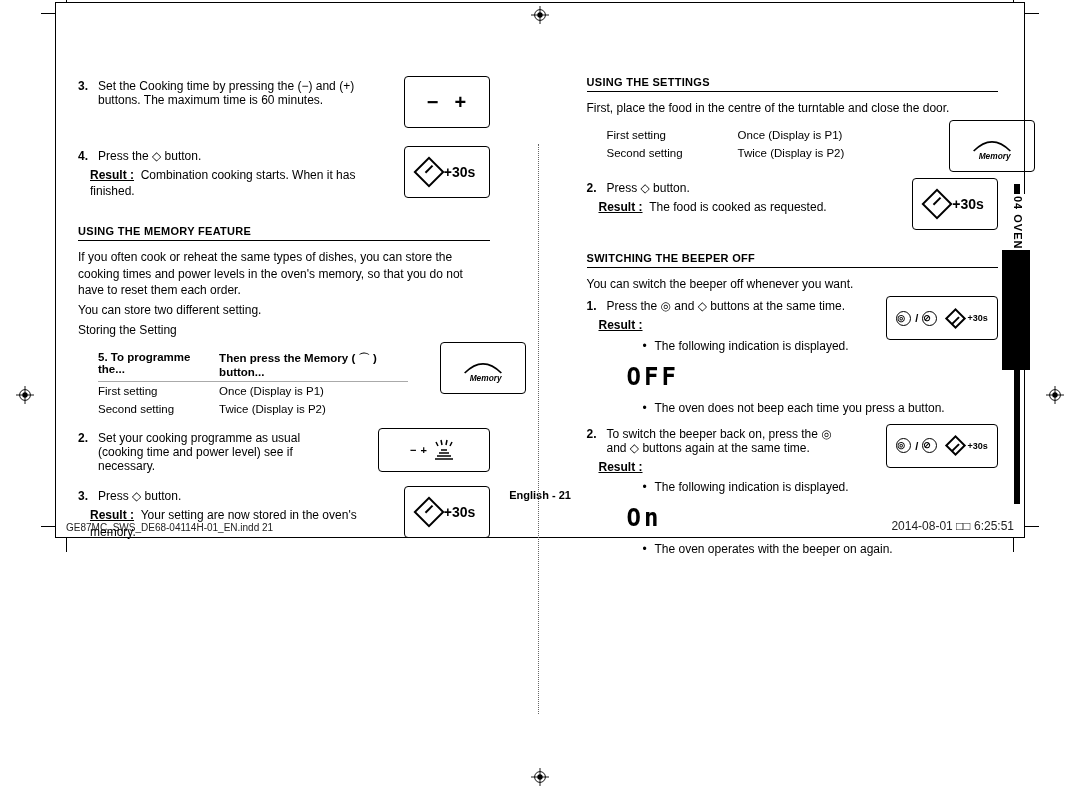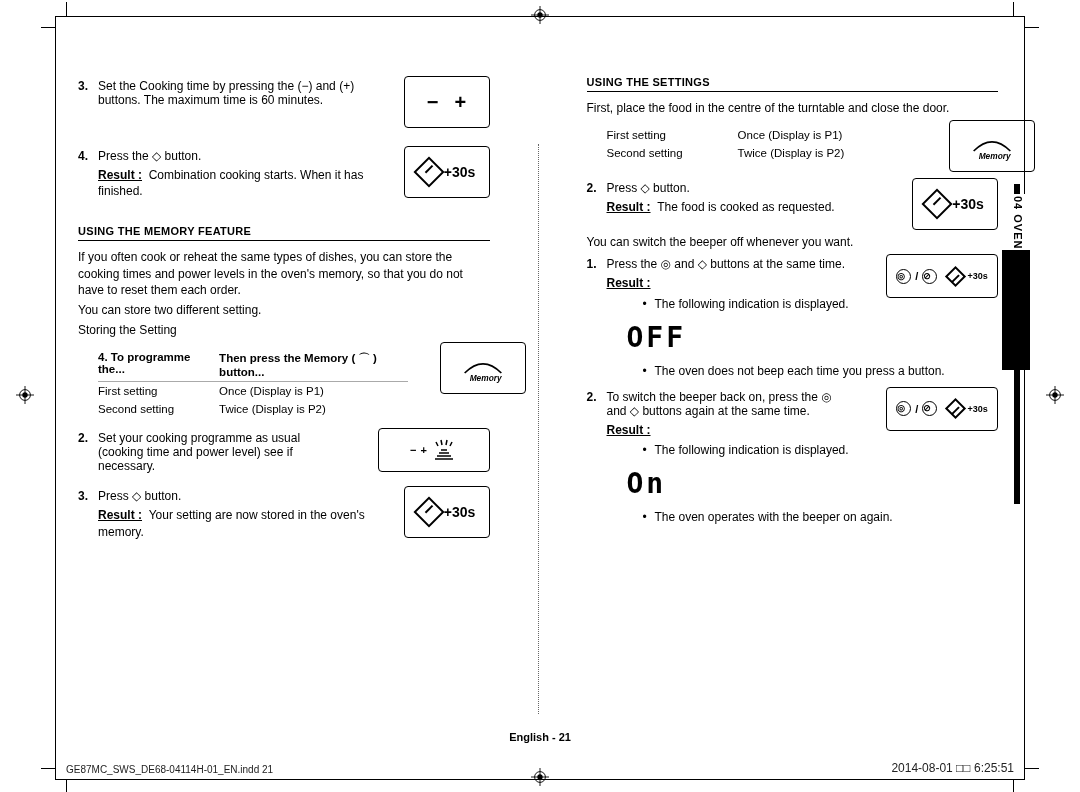--- a/index.html
+++ b/index.html
@@ -5,22 +5,22 @@
   html,body{margin:0;padding:0}
   body{
     width:1080px;height:792px;
     font-family:Arial,Helvetica,sans-serif;
     font-size:12px;
     color:#000;
     position:relative;
     background:#fff;
   }
   .page{
-    position:absolute;left:55px;top:16px;
-    width:970px;height:764px;
+    position:absolute;left:55px;top:2px;
+    width:970px;height:536px;
     border:1px solid #000;
     box-sizing:border-box;
     padding-left:16px;
   }
   .tick{position:absolute;background:#000}
   .tick.h{height:1px;width:14px}
   .tick.v{width:1px;height:14px}
 
   
   .reg{position:absolute;width:18px;height:18px}
@@ -42,41 +42,41 @@
     letter-spacing:.3px;
   }
   h2.top0{margin-top:0}
   p{margin:4px 0;line-height:1.35}
   .step{display:flex;gap:6px;margin:3px 0}
   .step .n{font-weight:bold;min-width:14px}
   .step .c{flex:1}
   .res{font-weight:bold;text-decoration:underline}
   ol.paren{list-style:none;padding:0;margin:2px 0 0 38px}
   ol.paren li{margin:2px 0;line-height:1.35}
-  .indres{margin-left:20px}
+  .indres{margin-left:12px}
   .row{display:flex;gap:24px;align-items:flex-start}
   .txt{flex:1}
   .fig{
     border:1px solid #000;border-radius:4px;
     width:84px;height:50px;margin-left:8px;
     display:flex;align-items:center;justify-content:center;
     font-family:Arial;font-weight:bold;
     flex-shrink:0;
   }
   .fig.w90{width:110px;height:42px;font-size:11px;gap:4px}
   .fig span{display:inline-flex;align-items:center;gap:4px}
   .fig.mem svg{width:52px;height:30px}
   .plusminus{font-size:20px;font-weight:bold;gap:16px;display:flex;align-items:center;justify-content:center;width:100%}
   .dia{display:inline-flex;align-items:center;gap:4px}
   .diamond{width:18px;height:18px;transform:rotate(45deg);border:2px solid #000;display:inline-block;position:relative}
   .diamond::after{content:"";position:absolute;left:6px;top:2px;width:2px;height:10px;background:#000}
   .s30{font-weight:bold;font-size:14px}
   .disp{
     display:inline-block;
-    font-family:monospace;font-size:28px;letter-spacing:3px;
+    font-family:monospace;font-size:24px;letter-spacing:3px;
     font-weight:bold;margin:6px 0 6px 40px;
   }
 
   table.set{
     border-collapse:collapse;width:310px;margin:6px 0 6px 20px;font-size:11.5px;
   }
   table.set th,table.set td{padding:3px 8px 3px 0;text-align:left;vertical-align:top}
   table.set th{font-weight:bold;border-bottom:1px solid #aaa}
 
   .bul{margin:2px 0 2px 56px;padding:0;list-style:none}
@@ -191,21 +191,21 @@
     <h2>USING THE MEMORY FEATURE</h2>
     <p>If you often cook or reheat the same types of dishes, you can store the cooking times and power levels in the oven's memory, so that you do not have to reset them each order.</p>
     <p>You can store two different setting.</p>
     <p>Storing the Setting</p>
 
     <div class="row">
       <div class="txt">
         <table class="set">
           <tbody>
               <tr>
-                <th>4.  To programme the...</th>
+                <th>5.  To programme the...</th>
                 <th>Then press the Memory ( ⌒ ) button...</th>
               </tr>
           <tr>
                 <td>First setting</td>
                 <td>Once (Display is P1)</td>
               </tr>
           <tr>
                 <td>Second setting</td>
                 <td>Twice (Display is P2)</td>
               </tr>
@@ -290,20 +290,21 @@
         <p class="indres"><span class="res">Result :</span>&nbsp;&nbsp;<span>The food is cooked as requested.</span></p>
       </div>
       <div class="fig">
           <span class="dia">
             <span class="diamond"></span>
             <span class="s30">+30s</span>
           </span>
         </div>
     </div>
 
+    <h2>SWITCHING THE BEEPER OFF</h2>
     <p>You can switch the beeper off whenever you want.</p>
 
     <div class="row">
       <div class="txt">
         <div class="step">
             <div class="n">1.</div>
             <div class="c">Press the ◎ and ◇ buttons at the same time.</div>
           </div>
         <p class="indres"><span class="res">Result :</span></p>
         <ul class="bul">

